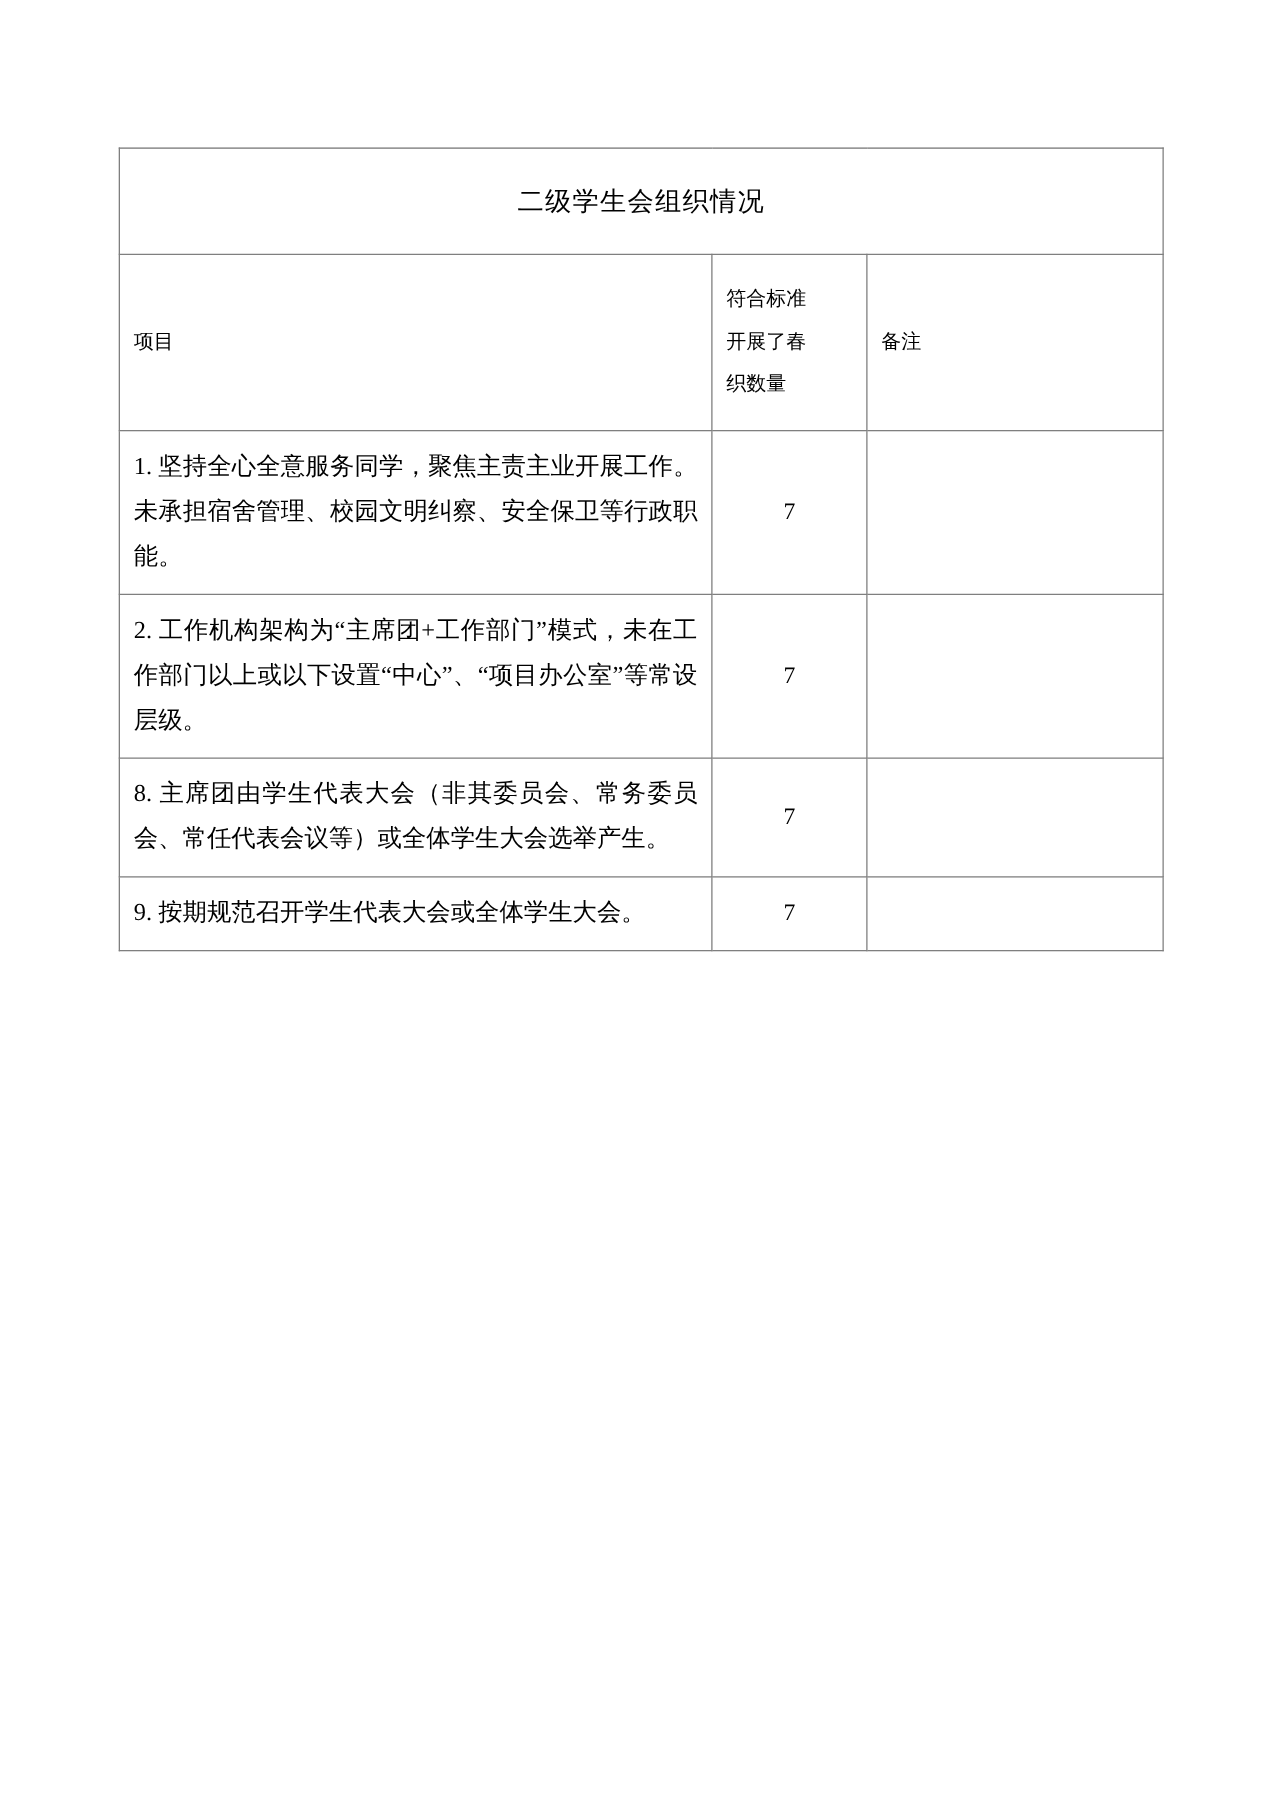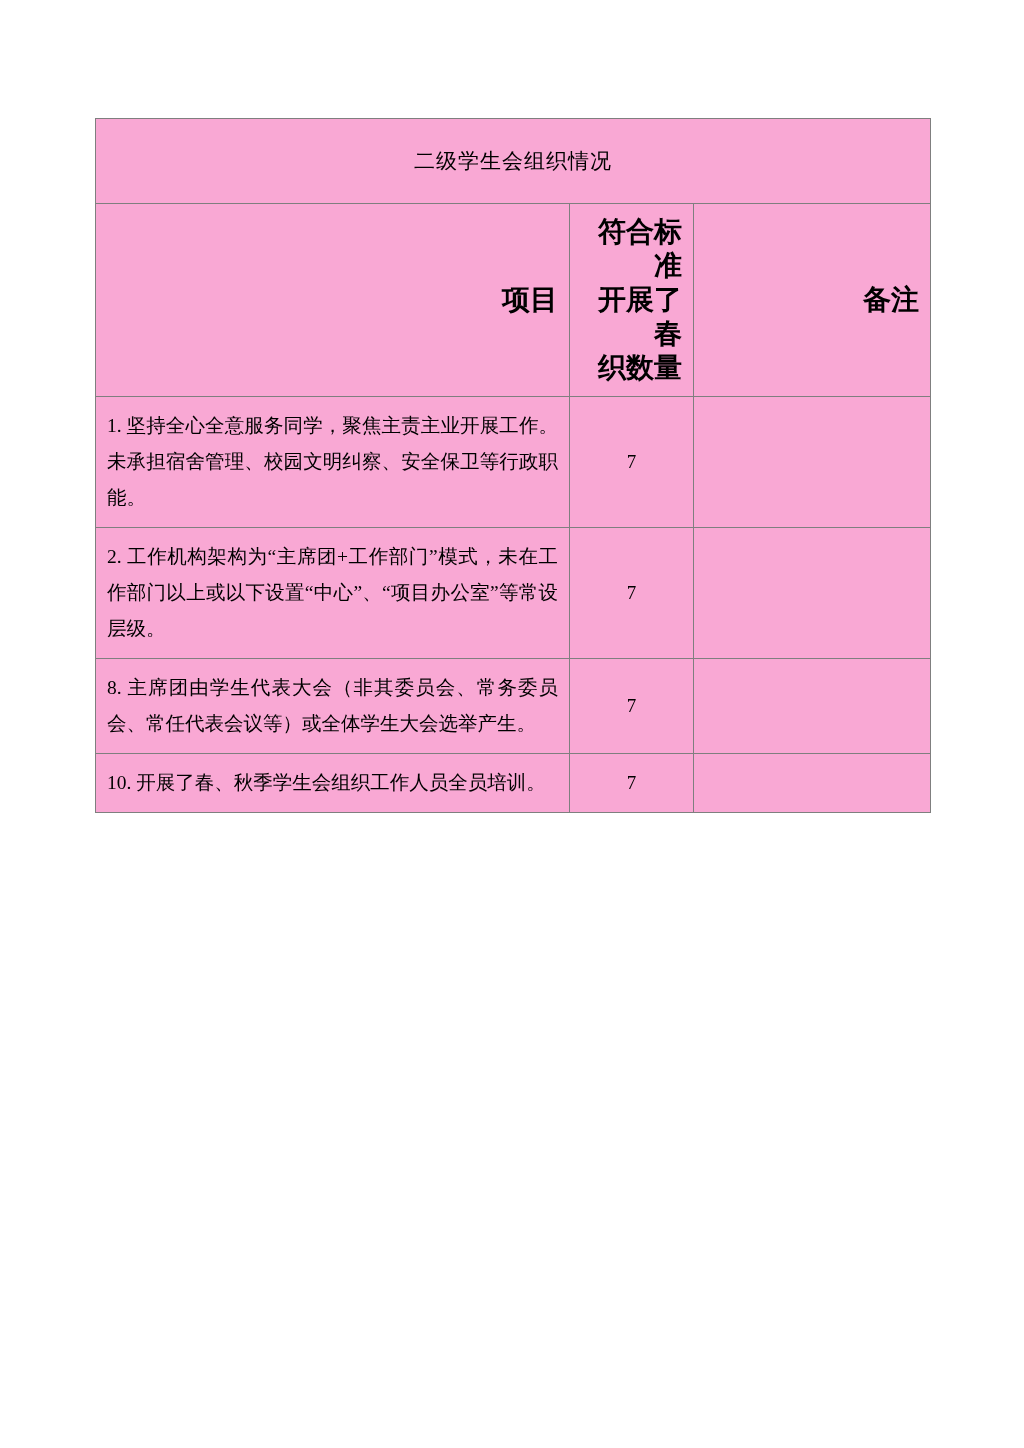--- a/index.html
+++ b/index.html
@@ -21,36 +21,35 @@
     padding: 118px 95px 0 95px;
   }
   table.doc-table {
     width: 835px;
     border-collapse: collapse;
     table-layout: fixed;
     background: #d9d9d9;
   }
   table.doc-table td {
     border: 1px solid #7f7f7f;
-    background: #f9a8d4;
+    background: #ffffff;
     vertical-align: middle;
     padding: 11px;
   }
   .title-cell {
     text-align: center;
     font-size: 21px;
     height: 62px;
     letter-spacing: 1px;
   }
   .hdr-cell {
-    text-align: right;
-    font-size: 28px;
+    text-align: left;
+    font-size: 16px;
     height: 118px;
     line-height: 34px;
-    font-weight: bold;
   }
   .item-cell {
     font-size: 19.5px;
     line-height: 36px;
     padding: 8px 10px 8px 12px;
     text-align: justify;
     text-justify: inter-ideograph;
   }
   .num-cell {
     text-align: center;
@@ -97,19 +96,19 @@
         <td class="item-cell">2. 工作机构架构为“主席团+工作部门”模式，未在工作部门以上或以下设置“中心”、“项目办公室”等常设层级。</td>
         <td class="num-cell">7</td>
         <td class="note-cell"></td>
       </tr>
       <tr>
         <td class="item-cell">8. 主席团由学生代表大会（非其委员会、常务委员会、常任代表会议等）或全体学生大会选举产生。</td>
         <td class="num-cell">7</td>
         <td class="note-cell"></td>
       </tr>
       <tr>
-        <td class="item-cell">10. 开展了春、秋季学生会组织工作人员全员培训。</td>
+        <td class="item-cell">9. 按期规范召开学生代表大会或全体学生大会。</td>
         <td class="num-cell">7</td>
         <td class="note-cell"></td>
       </tr>
     </tbody>
   </table>
 </div>
 
 </body></html>

